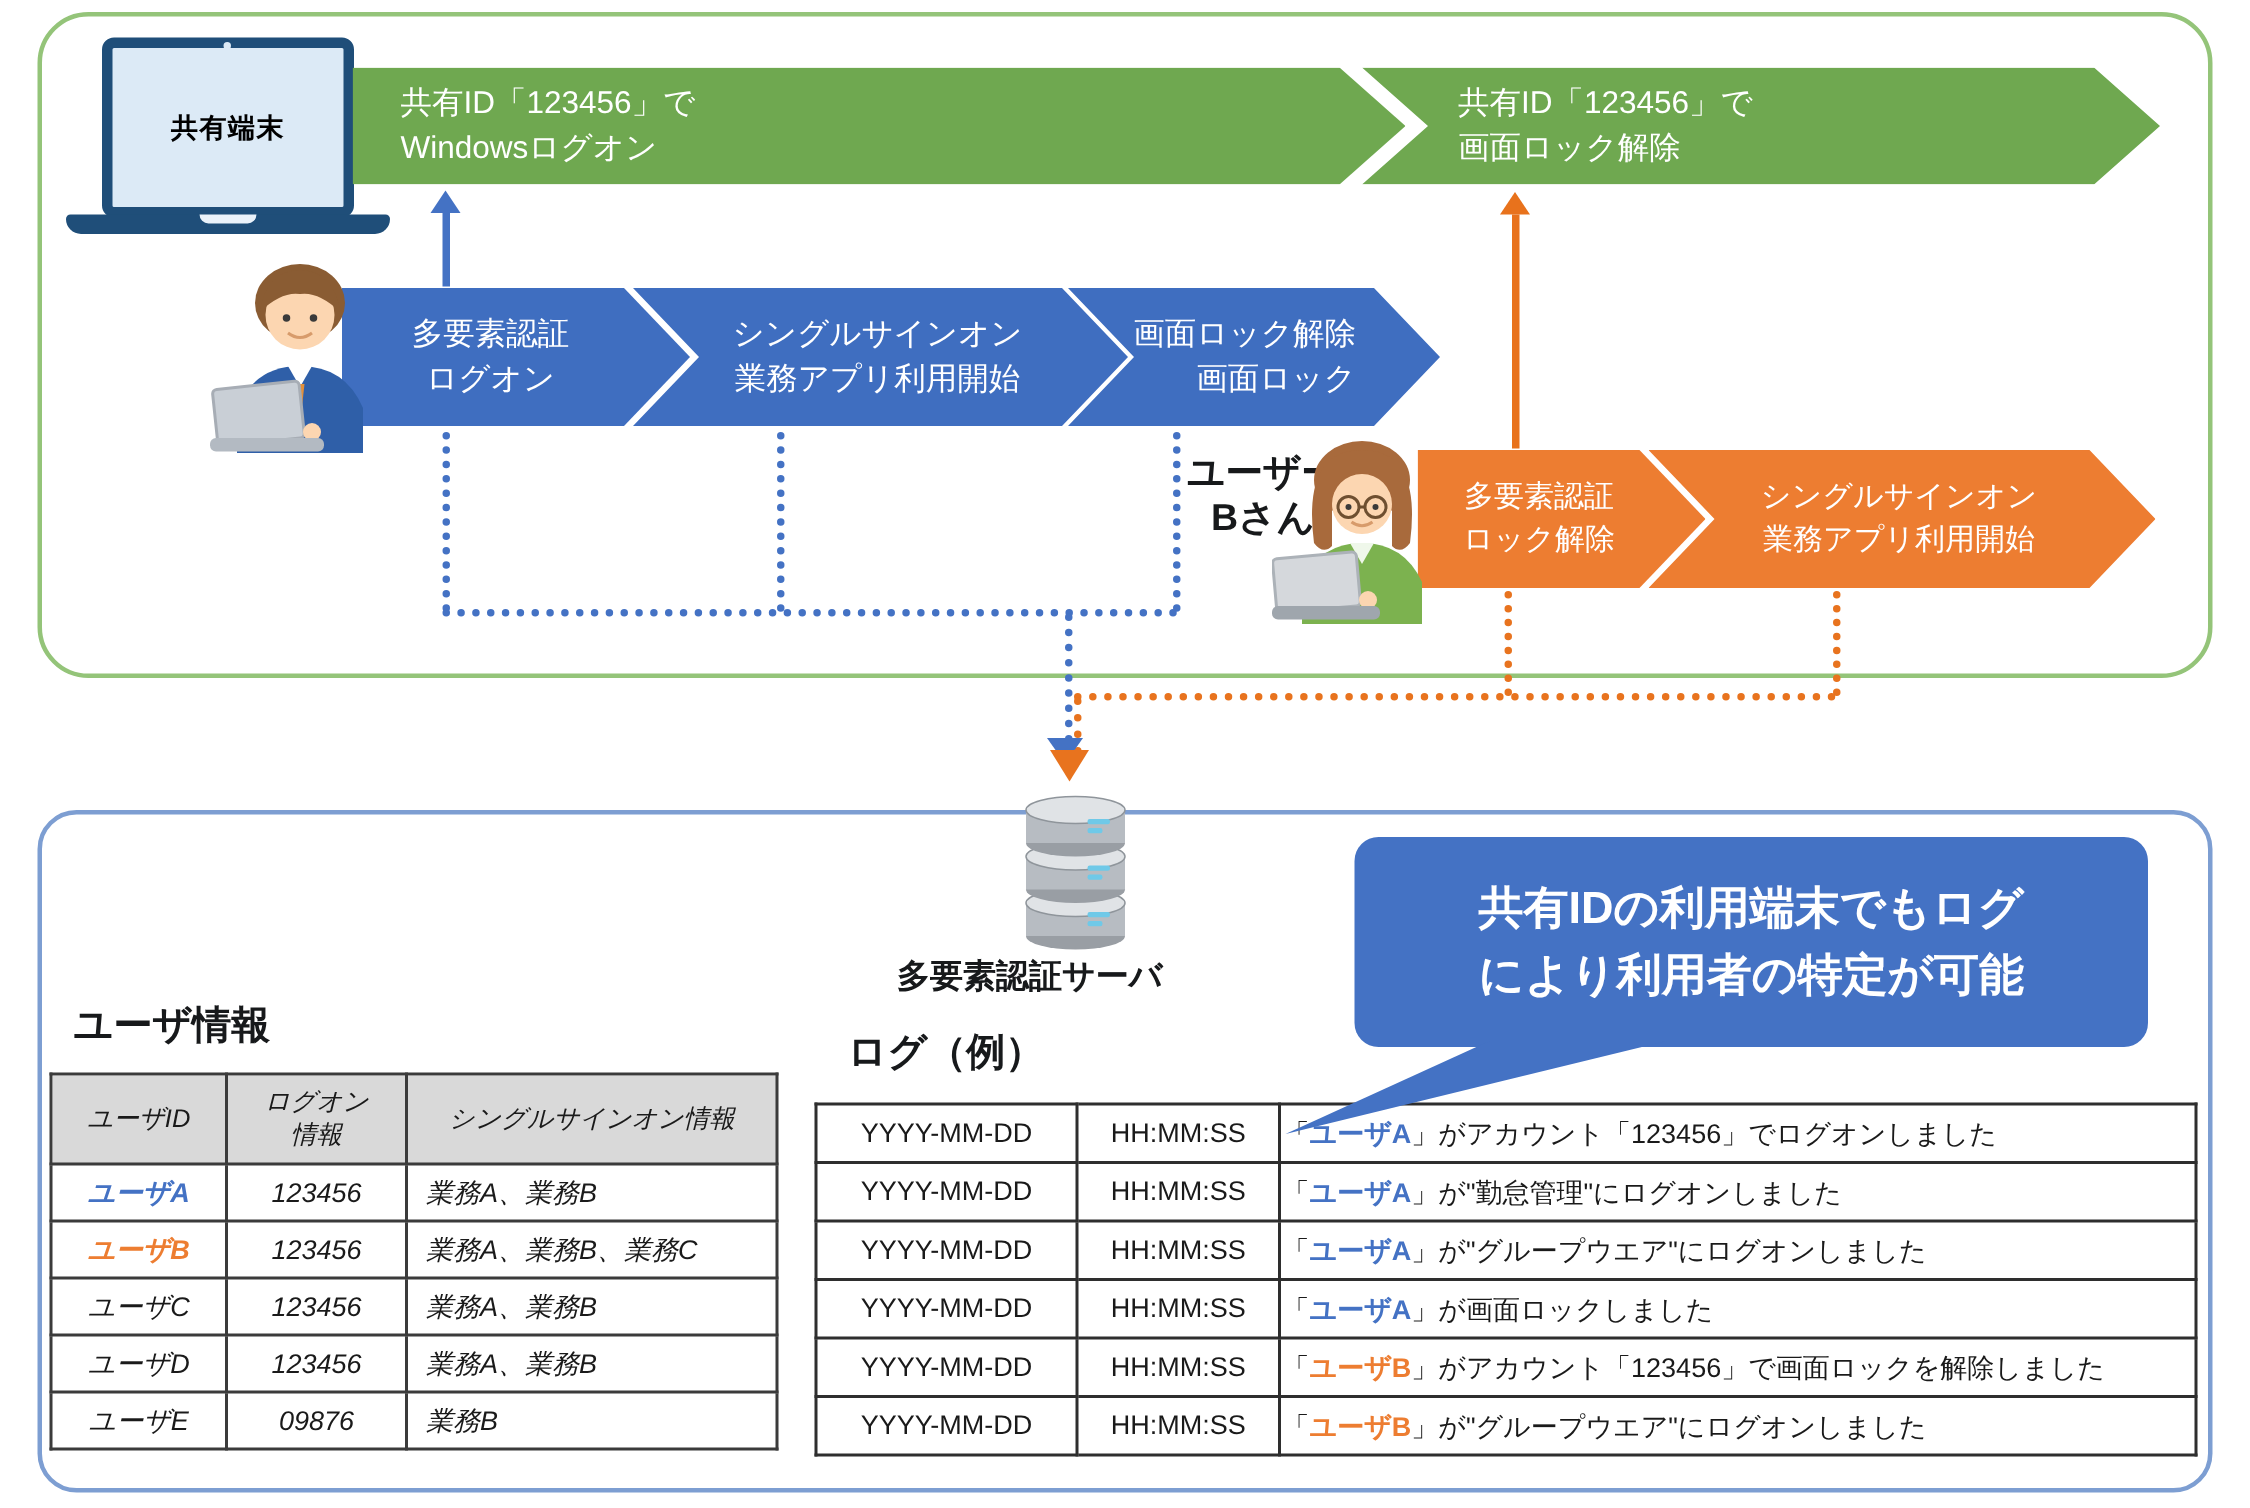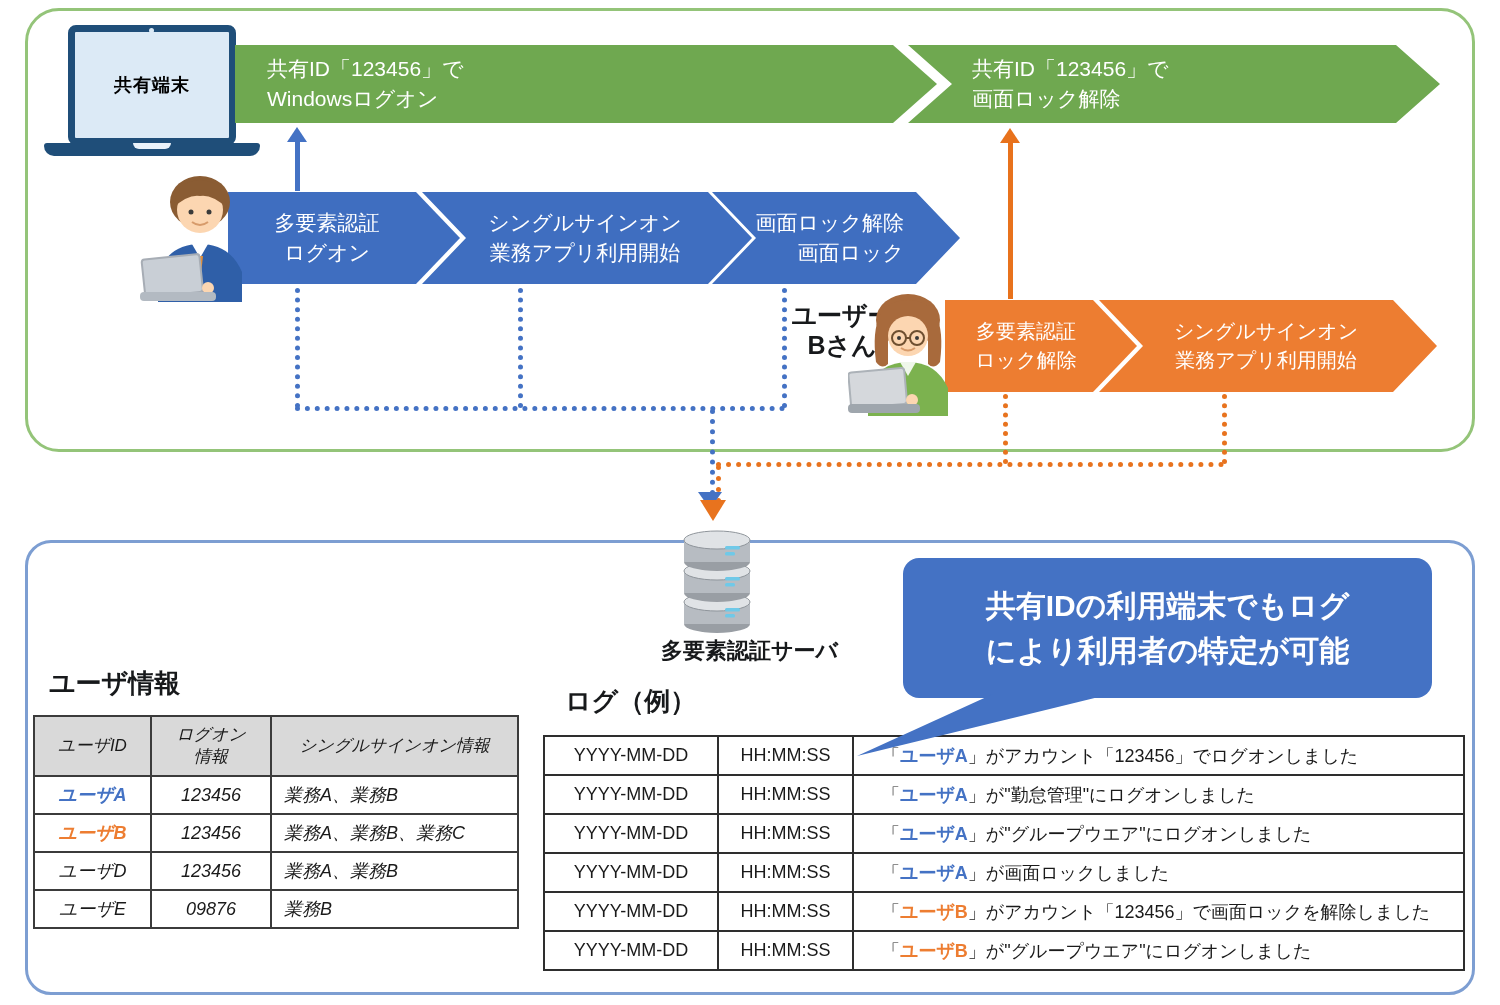--- a/index.html
+++ b/index.html
@@ -70,21 +70,21 @@
   #odv1{left:1003px;top:394px;height:70px;}
   #odv2{left:1222px;top:394px;height:70px;}
   #odh1{left:716px;top:462px;width:508px;}
   #odv3{left:716px;top:465px;height:38px;}
   .tri{position:absolute;width:0;height:0;z-index:4;}
   #tri-blue{left:698px;top:492px;border-left:12px solid transparent;border-right:12px solid transparent;border-top:17px solid #4472C4;}
   #tri-orange{left:700px;top:500px;border-left:13px solid transparent;border-right:13px solid transparent;border-top:21px solid #E8731E;}
 
   
   #server-svg{position:absolute;left:678px;top:530px;width:78px;height:104px;z-index:5;}
-  #server-label{position:absolute;left:598px;top:636px;width:240px;text-align:right;
+  #server-label{position:absolute;left:598px;top:636px;width:240px;text-align:left;
     font-weight:bold;font-size:22px;color:#17191b;z-index:5;}
 
   
   #callout{position:absolute;left:903px;top:558px;width:529px;height:140px;background:#4472C4;
     border-radius:16px;display:flex;align-items:center;justify-content:center;z-index:6;
     color:#fff;font-size:30px;font-weight:bold;line-height:1.5;text-align:center;}
   #callout .t{white-space:pre-line;}
   #callout-tail{position:absolute;left:855px;top:694px;width:256px;height:64px;z-index:6;}
 
   
@@ -97,21 +97,21 @@
   .ut th{background:#D9D9D9;font-weight:normal;font-size:17px;height:60px;white-space:pre-line;line-height:1.3;}
   .ut td{font-size:18px;height:38px;}
   .ut td:nth-child(1){text-align:center;}
   .ut td:nth-child(2){text-align:center;}
   .ut td:nth-child(3){padding-left:12px;}
   #log{left:543px;top:684px;width:920px;}
   #log .tbl-title{margin-left:22px;margin-bottom:16px;}
   .lt{width:920px;}
   .lt td{border:2px solid #2e2e2e;font-size:18px;height:39px;overflow:hidden;white-space:nowrap;}
   .lt td:nth-child(1),.lt td:nth-child(2){text-align:center;}
-  .lt td:nth-child(3){padding-left:28px;}
+  .lt td:nth-child(3){padding-left:1px;}
   .uname{font-weight:bold;}
 </style>
 </head>
 <body>
 
 <div class="stage">
 
   <div class="panel panel-green"></div>
 
   <div class="laptop-screen">
@@ -267,20 +267,25 @@
             <td style="color: rgb(68, 114, 196); font-weight: bold;">ユーザA</td>
             <td>123456</td>
             <td>業務A、業務B</td>
           </tr>
           <tr>
             <td style="color: rgb(237, 125, 49); font-weight: bold;">ユーザB</td>
             <td>123456</td>
             <td>業務A、業務B、業務C</td>
           </tr>
           <tr>
+            <td>ユーザC</td>
+            <td>123456</td>
+            <td>業務A、業務B</td>
+          </tr>
+          <tr>
             <td>ユーザD</td>
             <td>123456</td>
             <td>業務A、業務B</td>
           </tr>
           <tr>
             <td>ユーザE</td>
             <td>09876</td>
             <td>業務B</td>
           </tr>
         </tbody>

